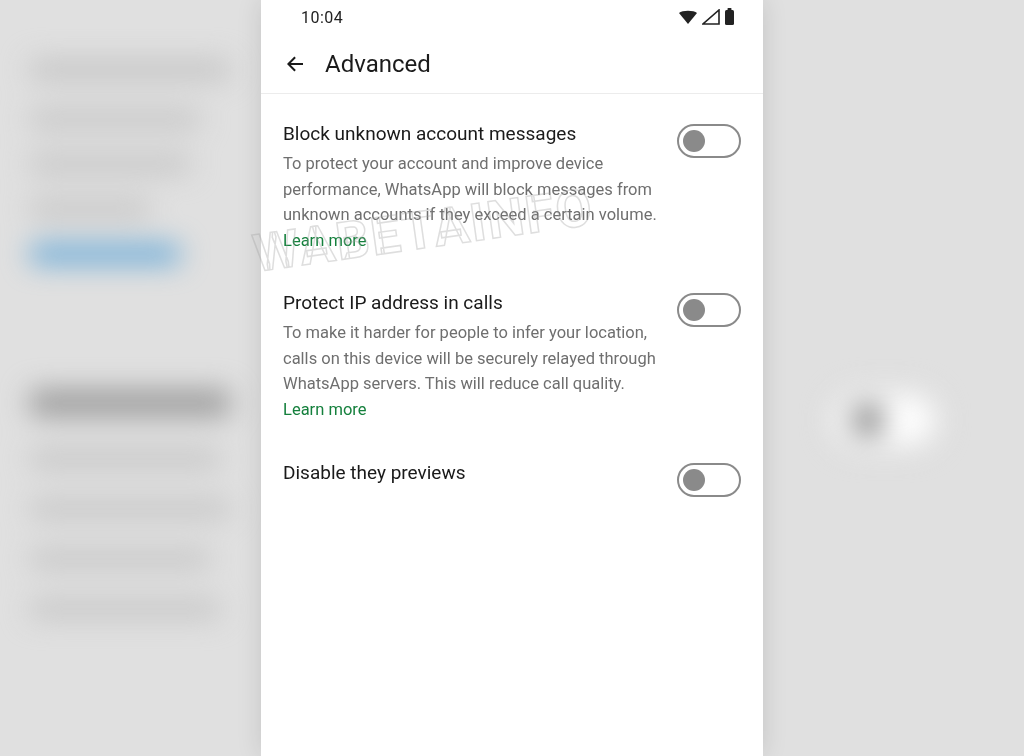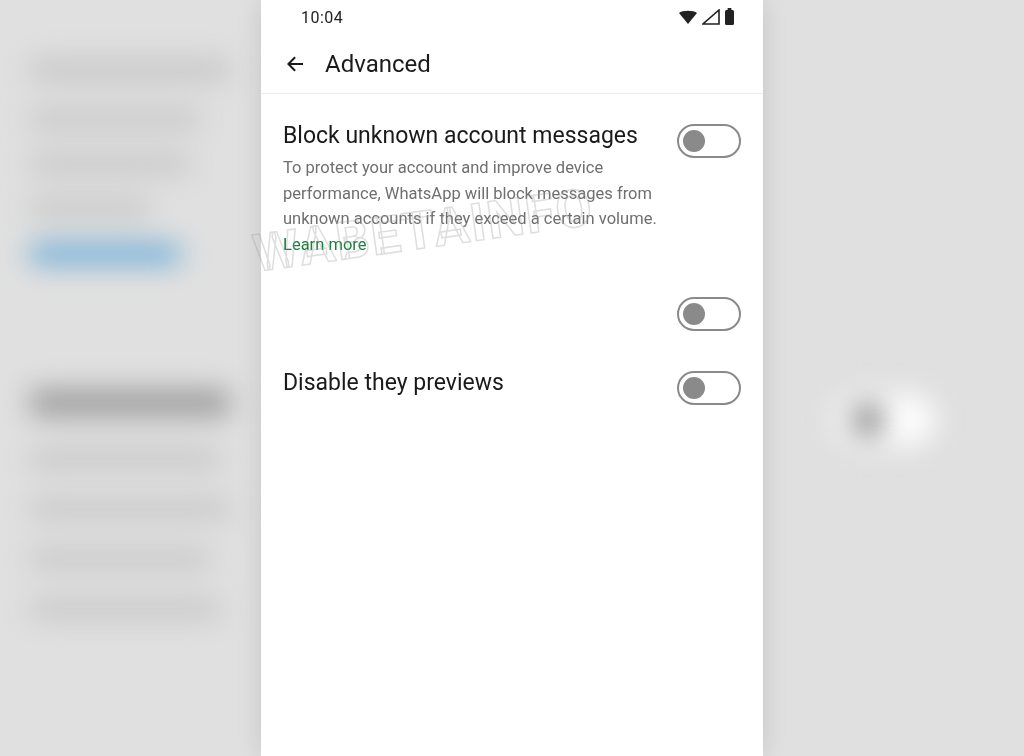--- a/index.html
+++ b/index.html
@@ -89,21 +89,21 @@
     padding: 8px 0;
   }
   .setting-item {
     display: flex;
     align-items: flex-start;
     padding: 20px 22px 18px 22px;
     gap: 16px;
   }
   .setting-text { flex: 1; min-width: 0; }
   .setting-title {
-    font-size: 23px;
+    font-size: 19px;
     color: #1a1a1a;
     margin-bottom: 6px;
     font-weight: 400;
   }
   .setting-desc {
     font-size: 16.5px;
     line-height: 1.55;
     color: #6f6f6f;
   }
   .learn-more {
@@ -199,20 +199,22 @@
         <div class="setting-title">Block unknown account messages</div>
         <div class="setting-desc"><span>To protect your account and improve device performance, WhatsApp will block messages from unknown accounts if they exceed a certain volume. </span><span class="learn-more">Learn more</span></div>
       </div>
       <div class="toggle">
           <div class="knob"></div>
         </div>
     </div>
 
     <div class="setting-item">
       <div class="setting-text">
+        <div class="setting-title">Protect IP address in calls</div>
+        <div class="setting-desc"><span>To make it harder for people to infer your location, calls on this device will be securely relayed through WhatsApp servers. This will reduce call quality. </span><span class="learn-more">Learn more</span></div>
       </div>
       <div class="toggle">
           <div class="knob"></div>
         </div>
     </div>
 
     <div class="setting-item">
       <div class="setting-text">
         <div class="setting-title">Disable they previews</div>
       </div>

